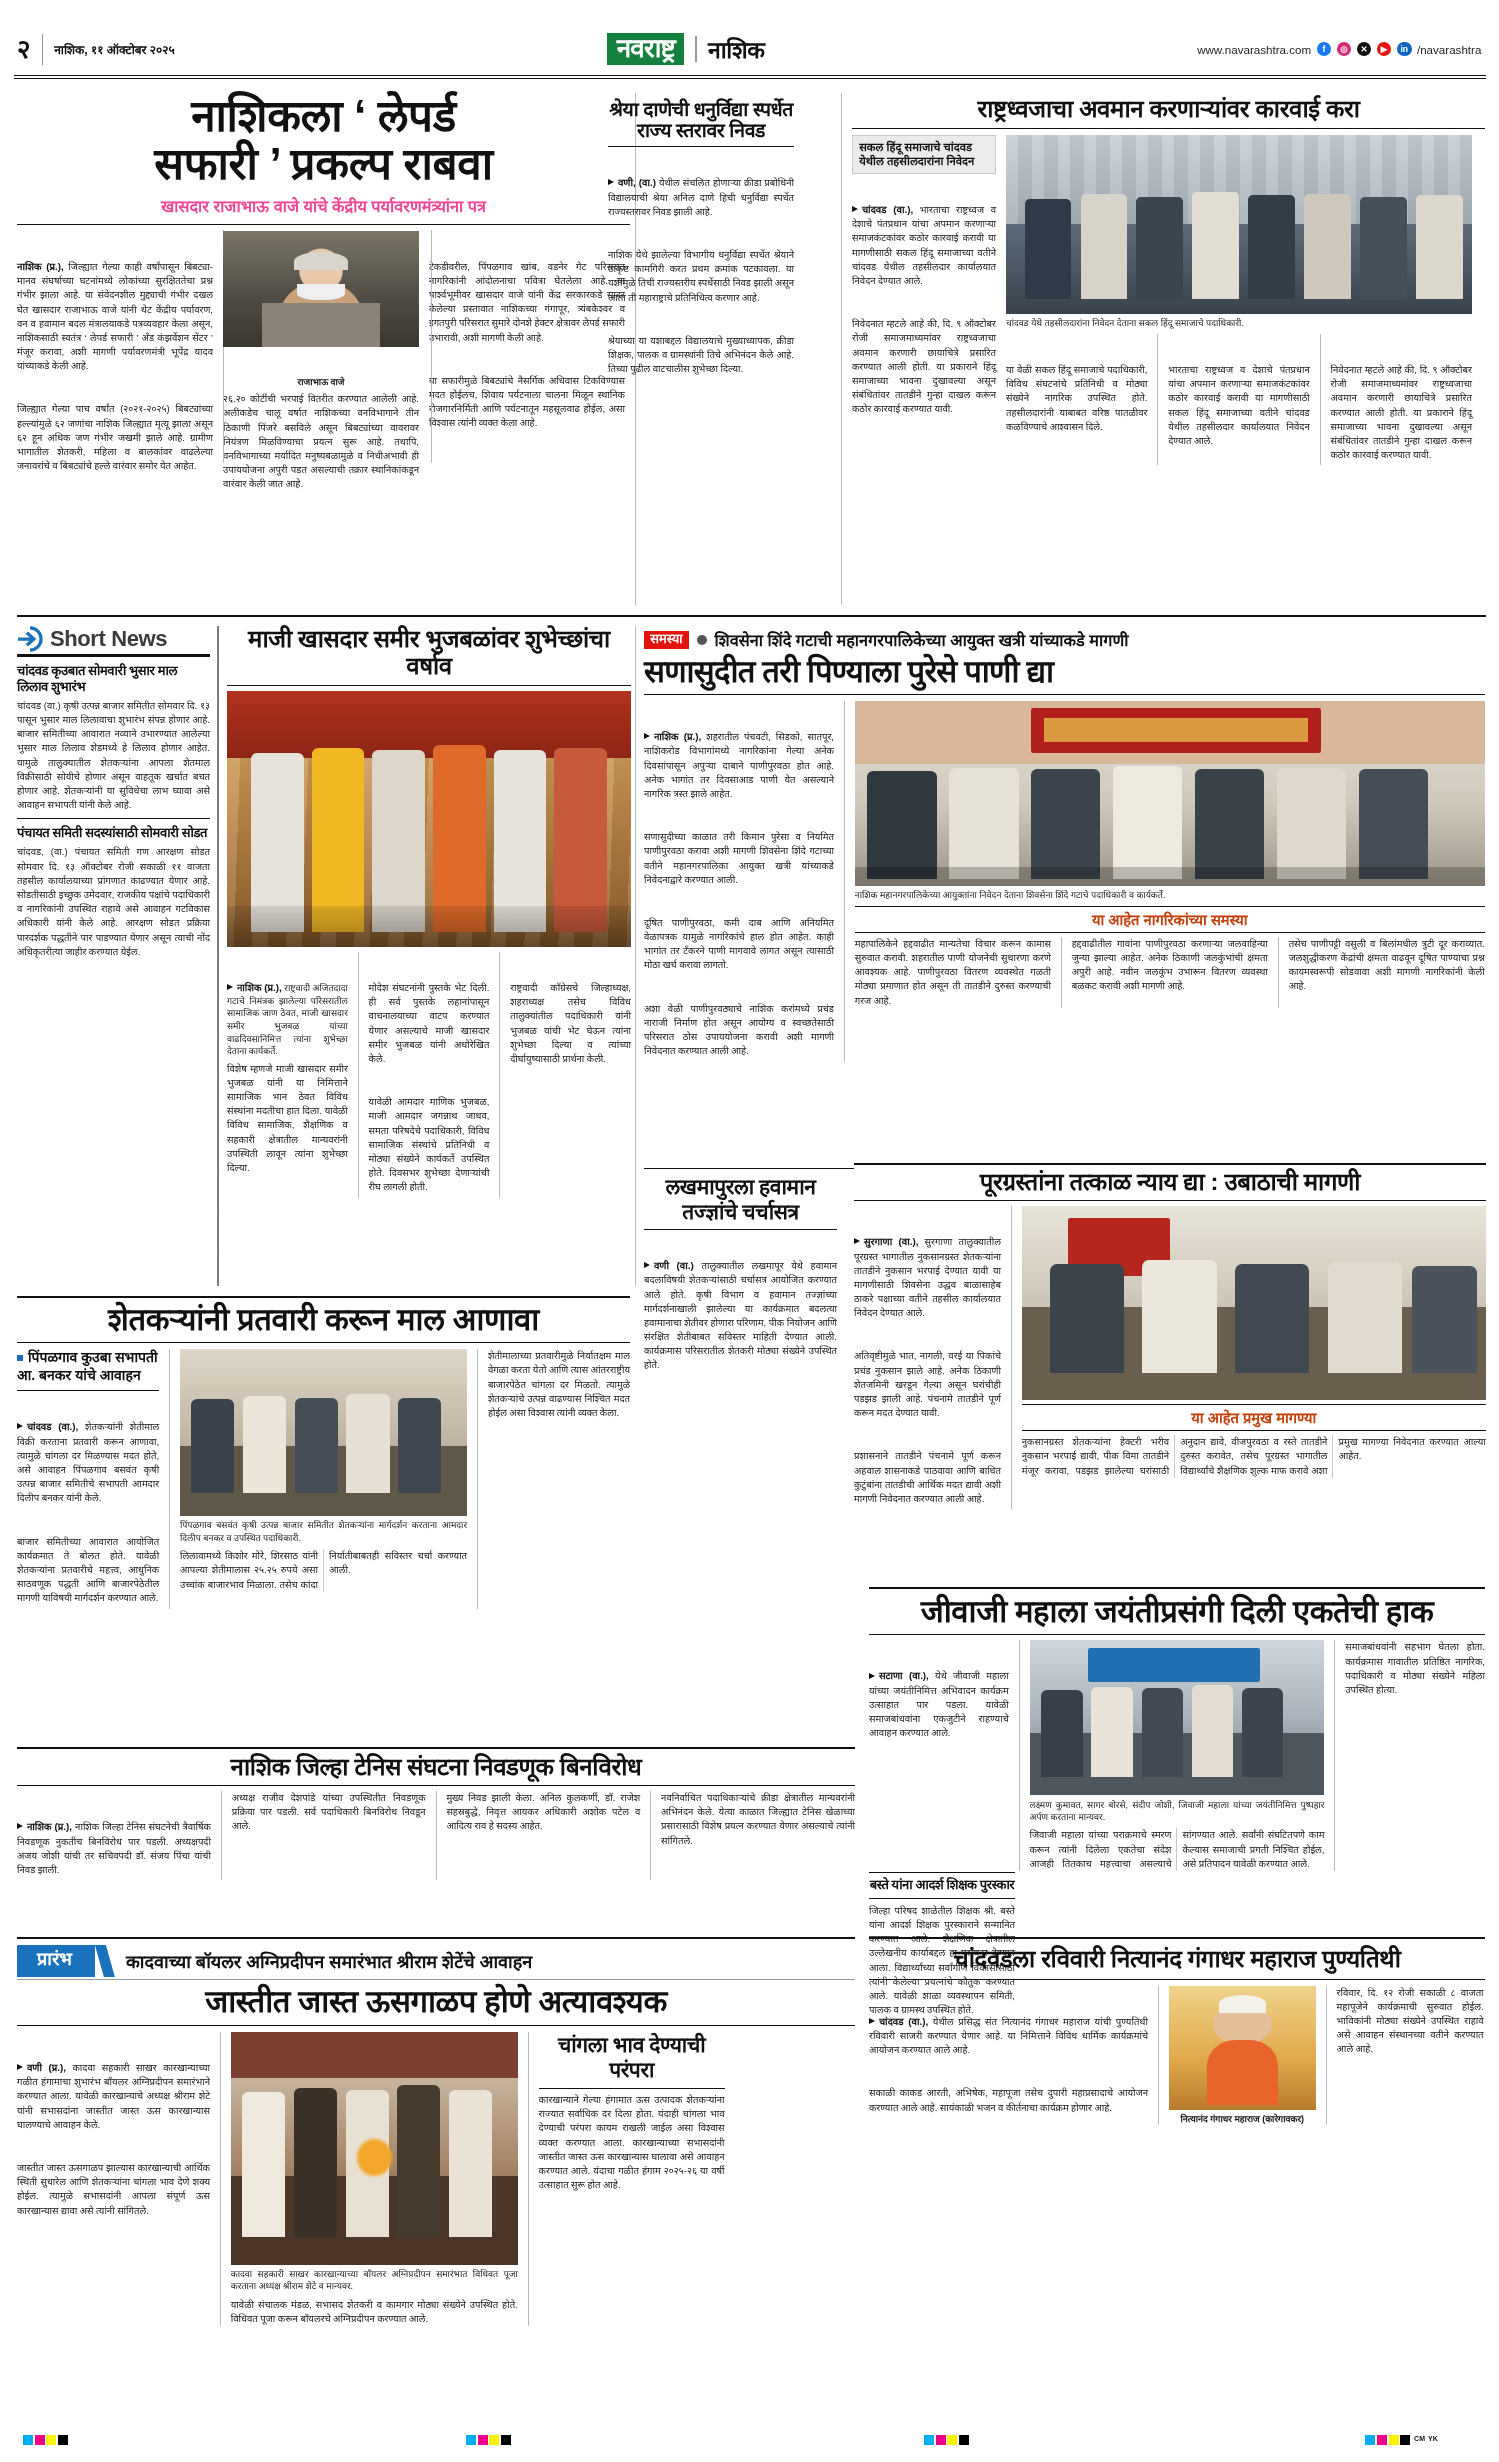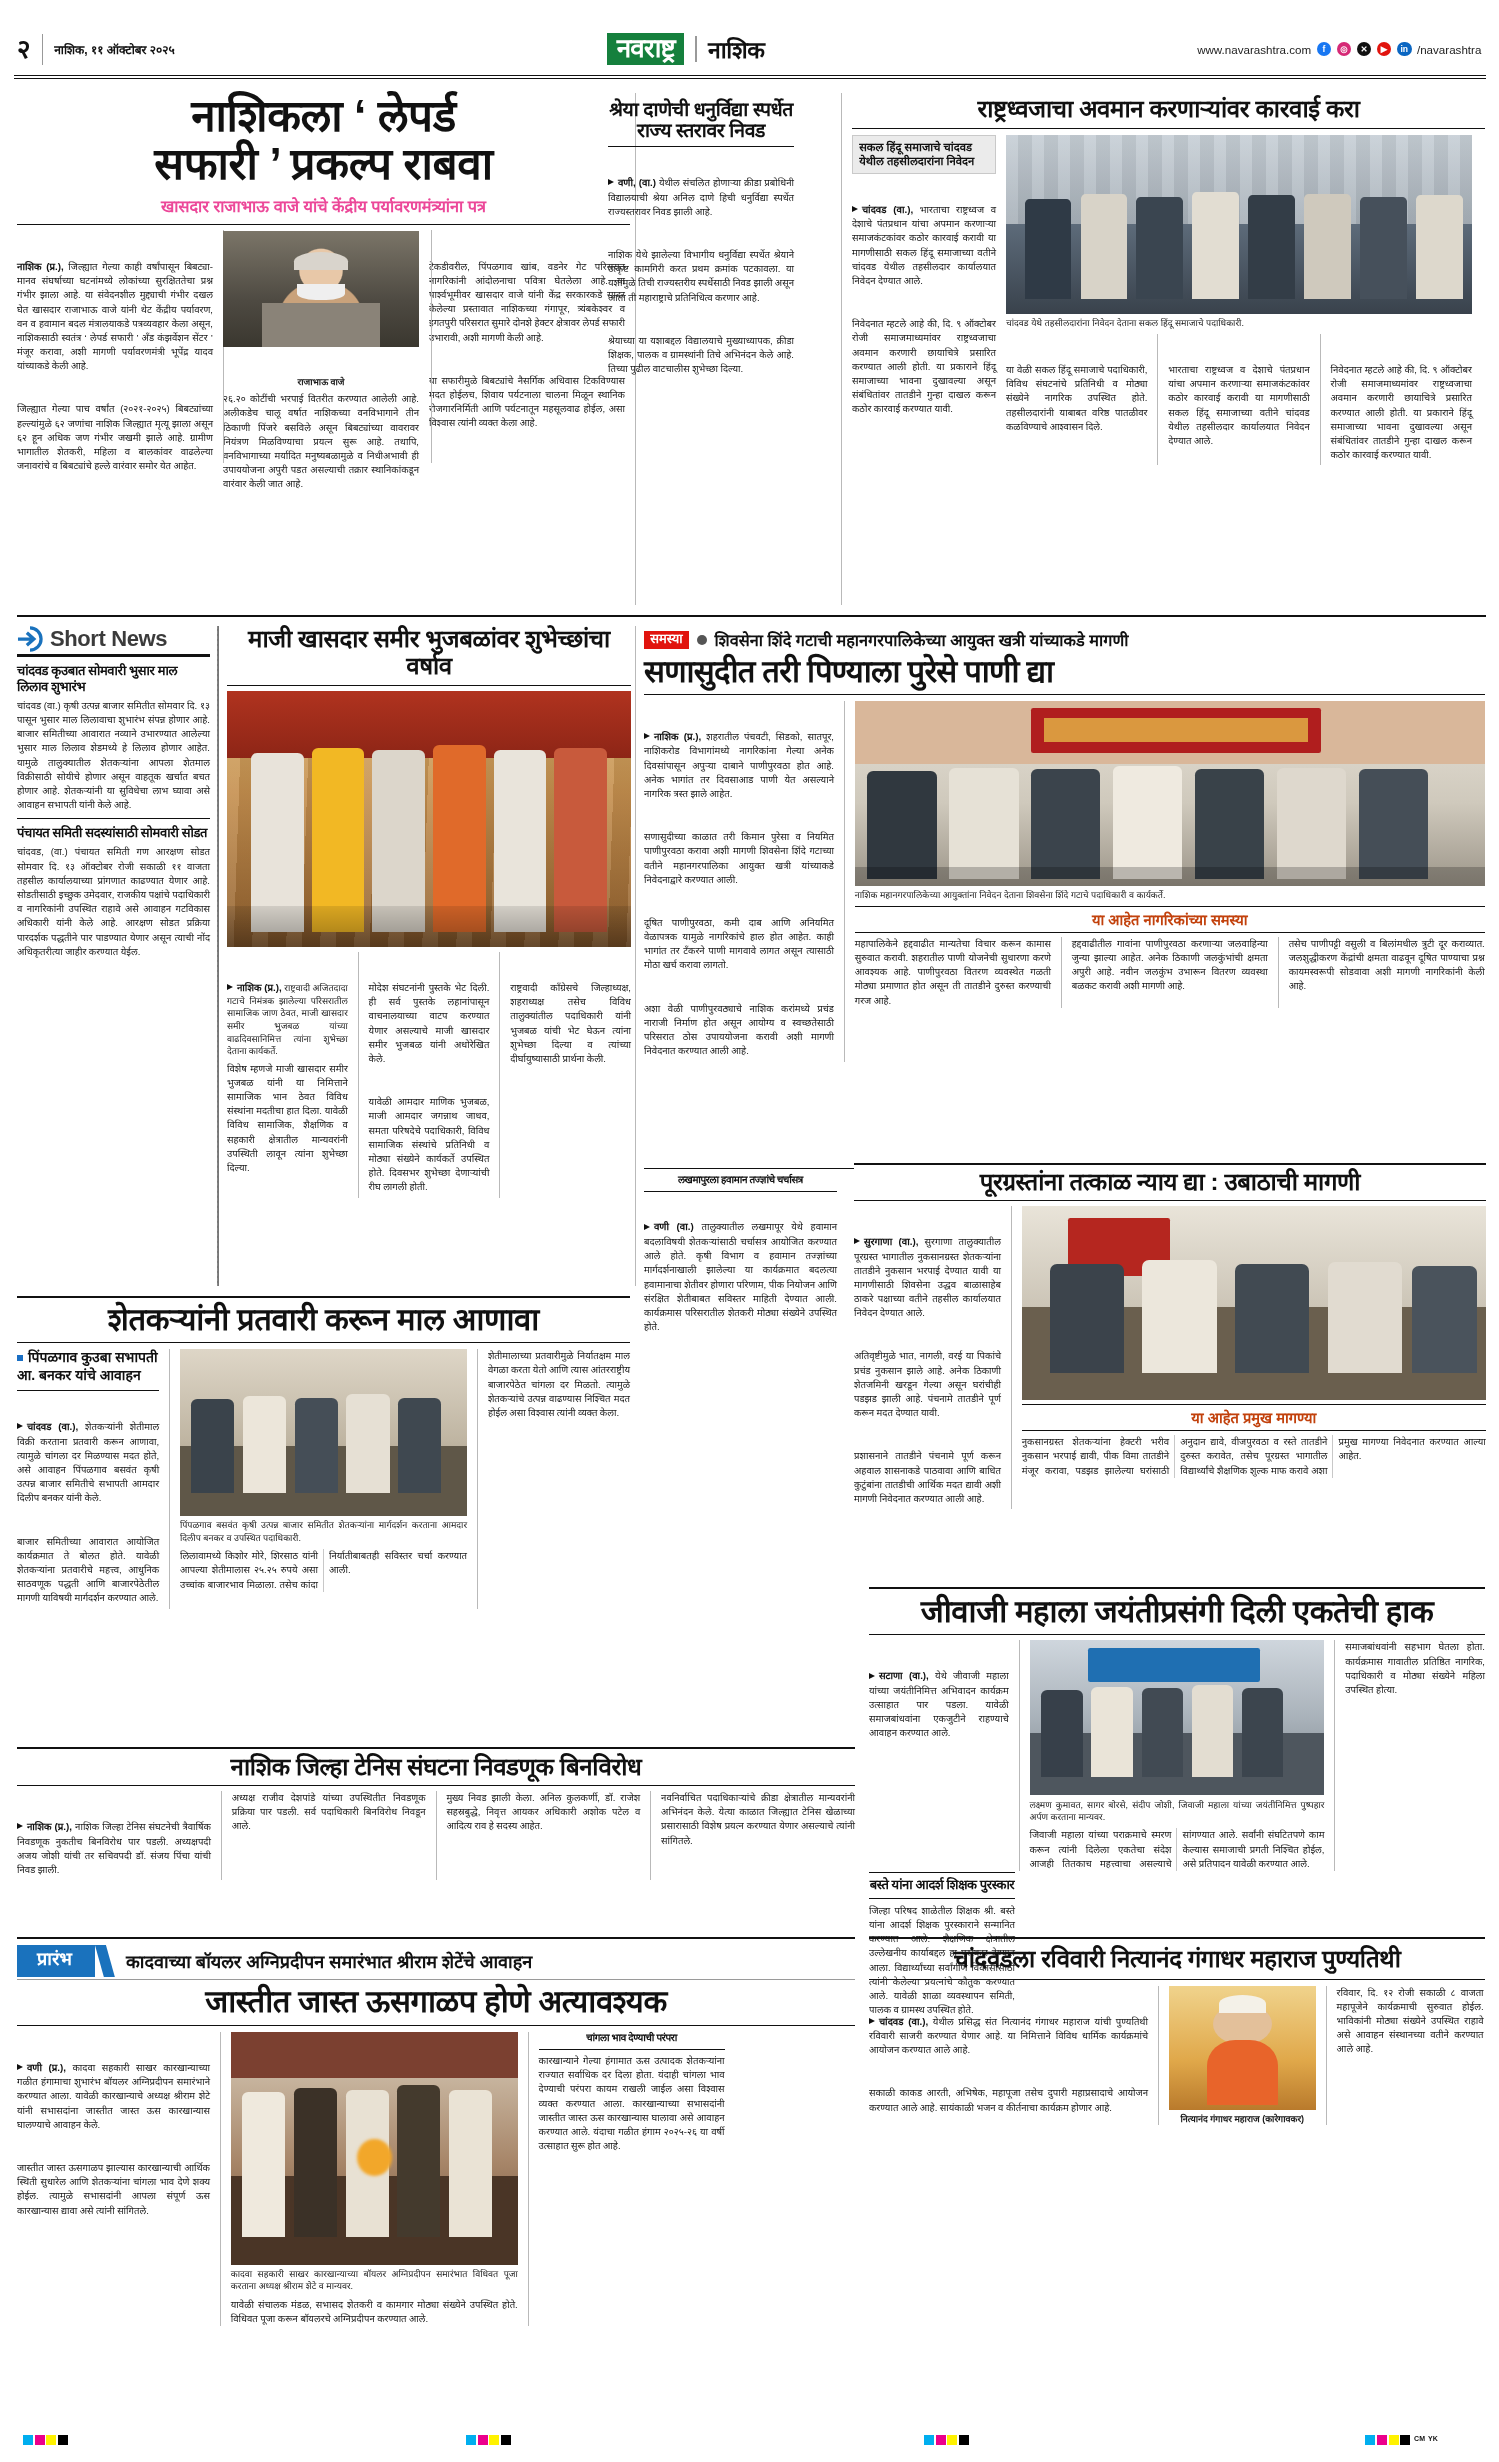--- a/index.html
+++ b/index.html
@@ -59,21 +59,21 @@
   .vrule { position:absolute; width:0.8px; background:#b9b9b9; }
   .hrule { position:absolute; height:0.8px; background:#111; }
   .hrule-thin { position:absolute; height:0.8px; background:#9a9a9a; }
   .hrule-thick { position:absolute; height:2.3px; background:#111; }
 
   
   .h-mega { font-size:44px; }
   .h-xl   { font-size:31px; }
   .h-lg   { font-size:24px; }
   .h-md   { font-size:19.4px; }
-  .h-sm   { font-size:10px; }
+  .h-sm   { font-size:21px; }
   .h-xs   { font-size:13px; }
 
   .subhead { font-size:16.3px; font-weight:bold; color:#ec4899; line-height:1.2; }
 
   
   .placeline { font-weight:bold; font-size:9.8px; color:#111; }
   .tri {
     display:inline-block; width:0;height:0;
     border-left:6.2px solid #111; border-top:3.9px solid transparent;
     border-bottom:3.9px solid transparent; margin-right:3.9px; vertical-align:0.8px;

